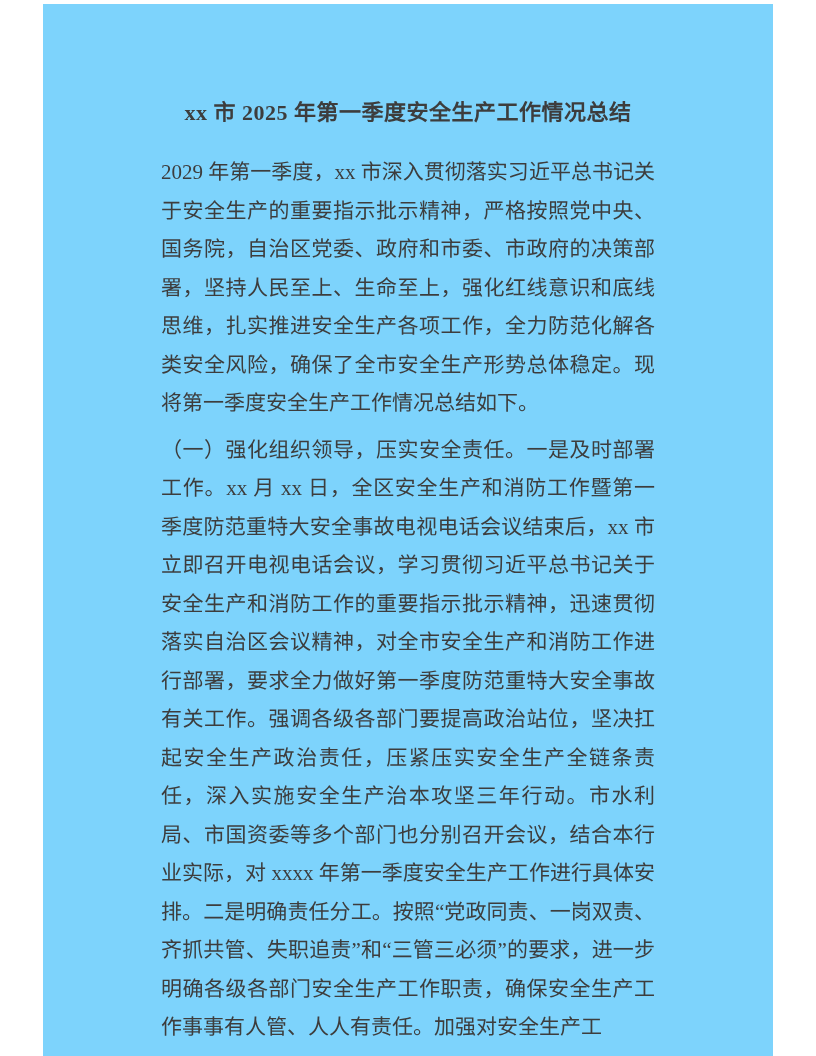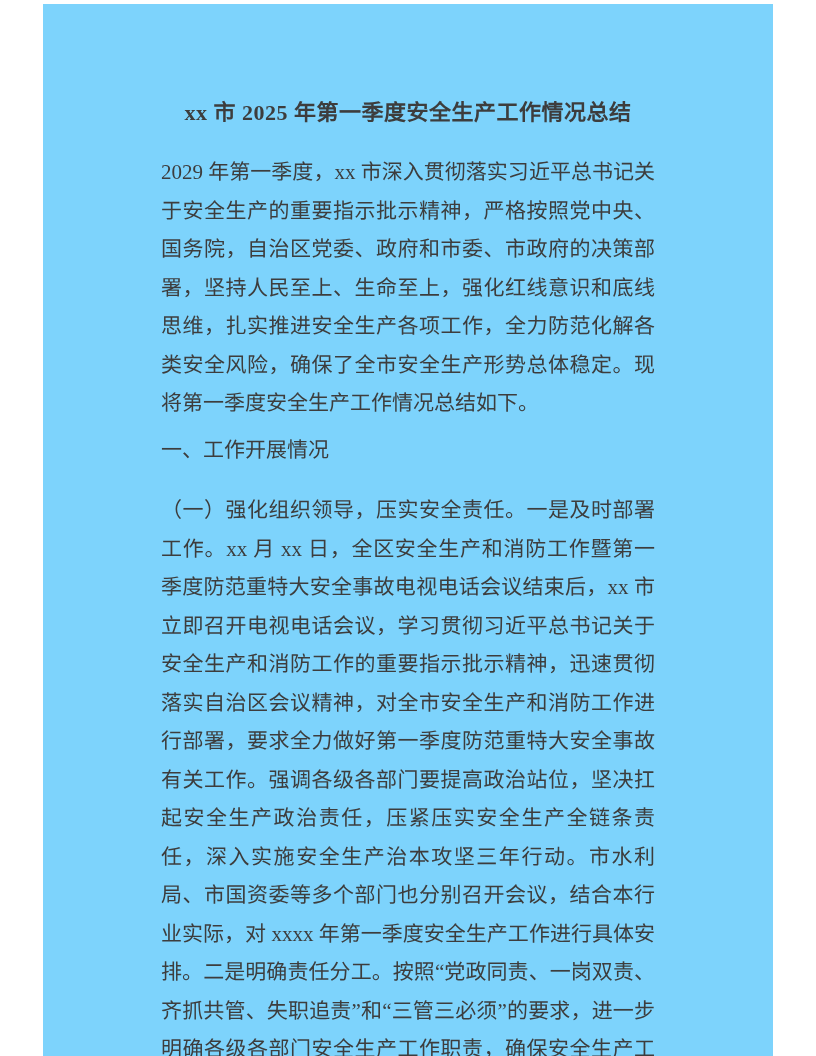--- a/index.html
+++ b/index.html
@@ -34,16 +34,15 @@
   }
 </style>
 </head>
 <body>
 
 <div class="page">
   <h1 class="doc-title">xx 市 2025 年第一季度安全生产工作情况总结</h1>
 
   <p class="para">2029 年第一季度，xx 市深入贯彻落实习近平总书记关于安全生产的重要指示批示精神，严格按照党中央、国务院，自治区党委、政府和市委、市政府的决策部署，坚持人民至上、生命至上，强化红线意识和底线思维，扎实推进安全生产各项工作，全力防范化解各类安全风险，确保了全市安全生产形势总体稳定。现将第一季度安全生产工作情况总结如下。</p>
 
-  <p class="para section-heading">一、工作开展情况</p>
 
   <p class="para">（一）强化组织领导，压实安全责任。一是及时部署工作。xx 月 xx 日，全区安全生产和消防工作暨第一季度防范重特大安全事故电视电话会议结束后，xx 市立即召开电视电话会议，学习贯彻习近平总书记关于安全生产和消防工作的重要指示批示精神，迅速贯彻落实自治区会议精神，对全市安全生产和消防工作进行部署，要求全力做好第一季度防范重特大安全事故有关工作。强调各级各部门要提高政治站位，坚决扛起安全生产政治责任，压紧压实安全生产全链条责任，深入实施安全生产治本攻坚三年行动。市水利局、市国资委等多个部门也分别召开会议，结合本行业实际，对 xxxx 年第一季度安全生产工作进行具体安排。二是明确责任分工。按照“党政同责、一岗双责、齐抓共管、失职追责”和“三管三必须”的要求，进一步明确各级各部门安全生产工作职责，确保安全生产工作事事有人管、人人有责任。加强对安全生产工</p>
 </div>
 
 </body></html>

